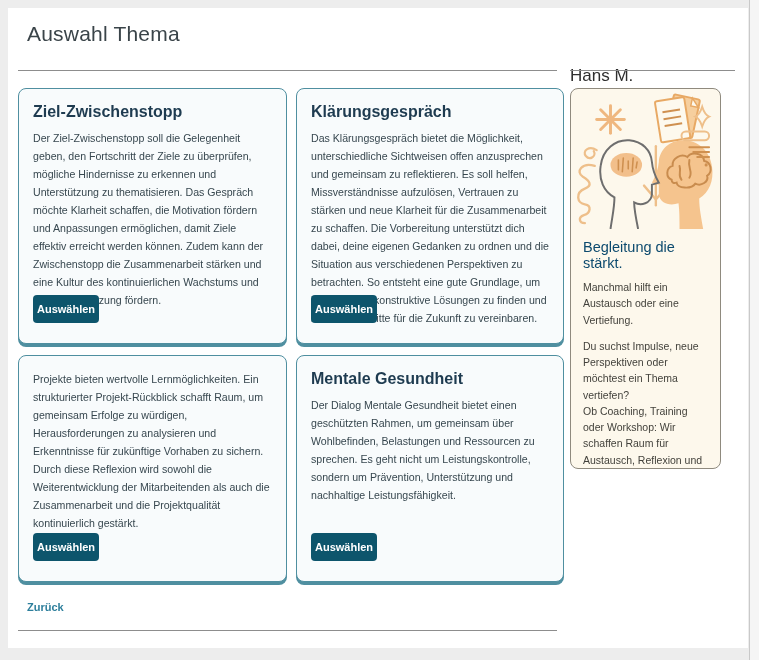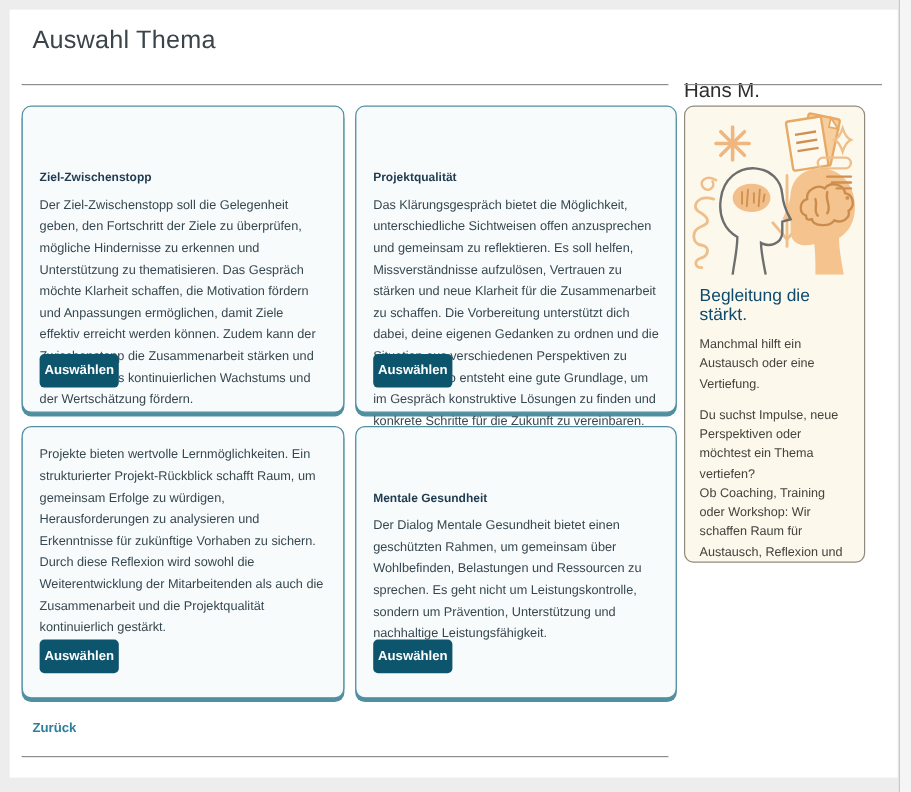--- a/index.html
+++ b/index.html
@@ -37,21 +37,21 @@
     border: 1px solid #4f8fa0;
     border-radius: 8px;
     box-shadow: 0 3px 0 0 #4f8fa0;
     padding: 14px 14px;
   }
   .card-1 { left: 10px; top: 80px; width: 269px; height: 256px; }
   .card-2 { left: 288px; top: 80px; width: 268px; height: 256px; }
   .card-3 { left: 10px; top: 347px; width: 269px; height: 227px; }
   .card-4 { left: 288px; top: 347px; width: 268px; height: 227px; }
   .card h2 {
-    font-size: 10px; font-weight: 700; color: #1e3b50; margin-bottom: 8px; margin-top: 40px;
+    font-size: 16px; font-weight: 700; color: #1e3b50; margin-bottom: 8px;
   }
   .card p {
     font-size: 10.6px; line-height: 18px; color: #37474f;
   }
   .select-btn {
     position: absolute; left: 14px; bottom: 20px;
     background: #0d556c; color: #ffffff;
     font-family: "Liberation Sans", sans-serif;
     font-size: 11px; font-weight: 700;
     border: none; border-radius: 4px;
@@ -90,21 +90,21 @@
   <div class="hr hr-main-top"></div>
   <div class="hr hr-side-top"></div>
 
   <div class="card card-1">
     <h2>Ziel-Zwischenstopp</h2>
     <p>Der Ziel-Zwischenstopp soll die Gelegenheit geben, den Fortschritt der Ziele zu überprüfen, mögliche Hindernisse zu erkennen und Unterstützung zu thematisieren. Das Gespräch möchte Klarheit schaffen, die Motivation fördern und Anpassungen ermöglichen, damit Ziele effektiv erreicht werden können. Zudem kann der Zwischenstopp die Zusammenarbeit stärken und eine Kultur des kontinuierlichen Wachstums und der Wertschätzung fördern.</p>
     <button class="select-btn">Auswählen</button>
   </div>
 
   <div class="card card-2">
-    <h2>Projektqualität</h2>
+    <h2>Klärungsgespräch</h2>
     <p>Das Klärungsgespräch bietet die Möglichkeit, unterschiedliche Sichtweisen offen anzusprechen und gemeinsam zu reflektieren. Es soll helfen, Missverständnisse aufzulösen, Vertrauen zu stärken und neue Klarheit für die Zusammenarbeit zu schaffen. Die Vorbereitung unterstützt dich dabei, deine eigenen Gedanken zu ordnen und die Situation aus verschiedenen Perspektiven zu betrachten. So entsteht eine gute Grundlage, um im Gespräch konstruktive Lösungen zu finden und konkrete Schritte für die Zukunft zu vereinbaren.</p>
     <button class="select-btn">Auswählen</button>
   </div>
 
   <div class="card card-3">
     <p>Projekte bieten wertvolle Lernmöglichkeiten. Ein strukturierter Projekt-Rückblick schafft Raum, um gemeinsam Erfolge zu würdigen, Herausforderungen zu analysieren und Erkenntnisse für zukünftige Vorhaben zu sichern. Durch diese Reflexion wird sowohl die Weiterentwicklung der Mitarbeitenden als auch die Zusammenarbeit und die Projektqualität kontinuierlich gestärkt.</p>
     <button class="select-btn">Auswählen</button>
   </div>
 
   <div class="card card-4">

